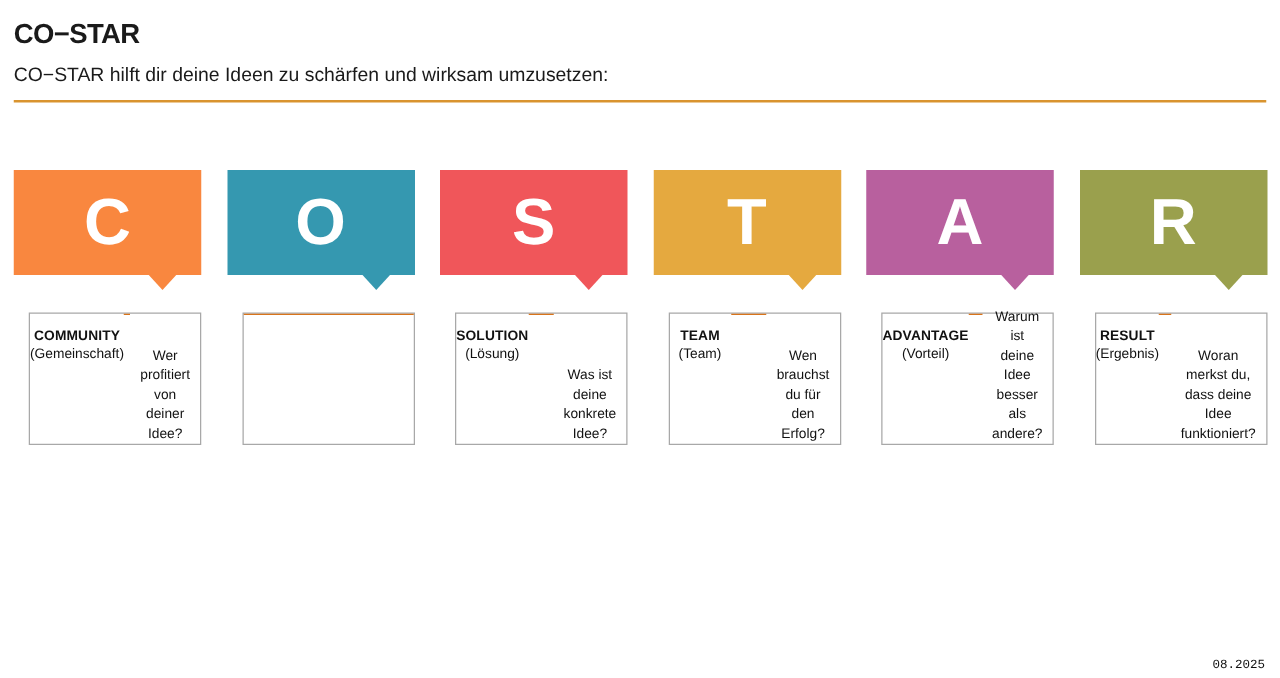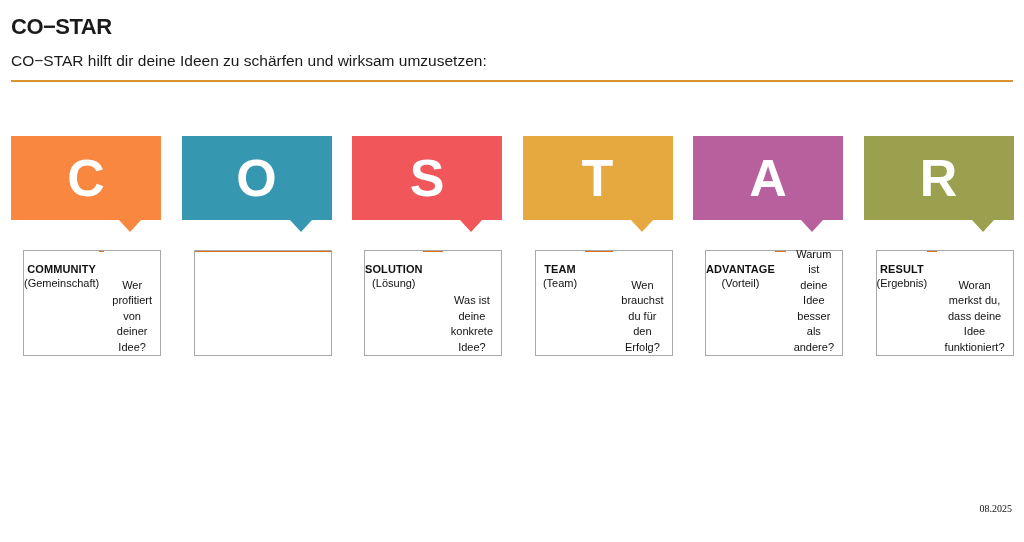--- a/index.html
+++ b/index.html
@@ -149,24 +149,24 @@
     text-align: center;
     margin: 0 0 9px 0;
     font-family: "Liberation Sans", sans-serif;
   }
   .card-para:last-child { margin-bottom: 0; }
 
   
   .footer-date {
     position: absolute;
     right: 12px;
-    bottom: 28px;
+    bottom: 4px;
     font-size: 10px;
     color: #111111;
-    font-family: Liberation Serif, serif;
+    font-family: Liberation Mono, monospace;
     margin-left: 19px;
   }
 </style>
 </head>
 <body>
 
 <div class="header">
   <h1 class="page-title">CO−STAR</h1>
   <p class="page-subtitle">CO−STAR hilft dir deine Ideen zu schärfen und wirksam umzusetzen:</p>
   <div class="header-rule"></div>

